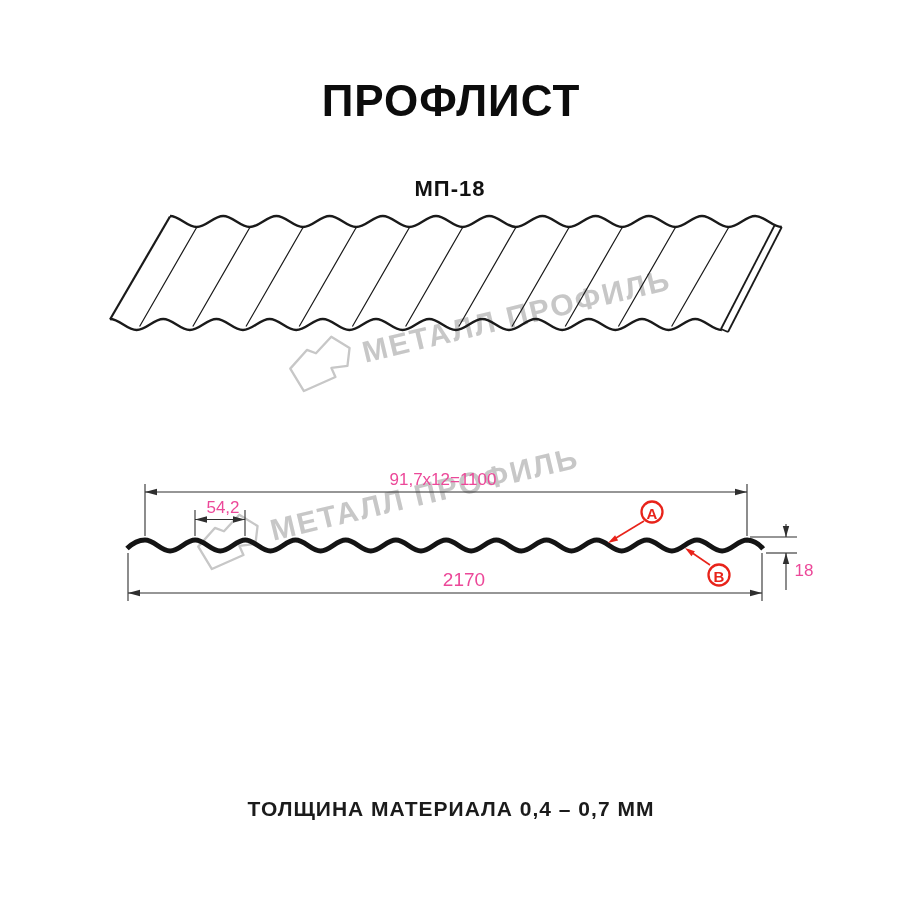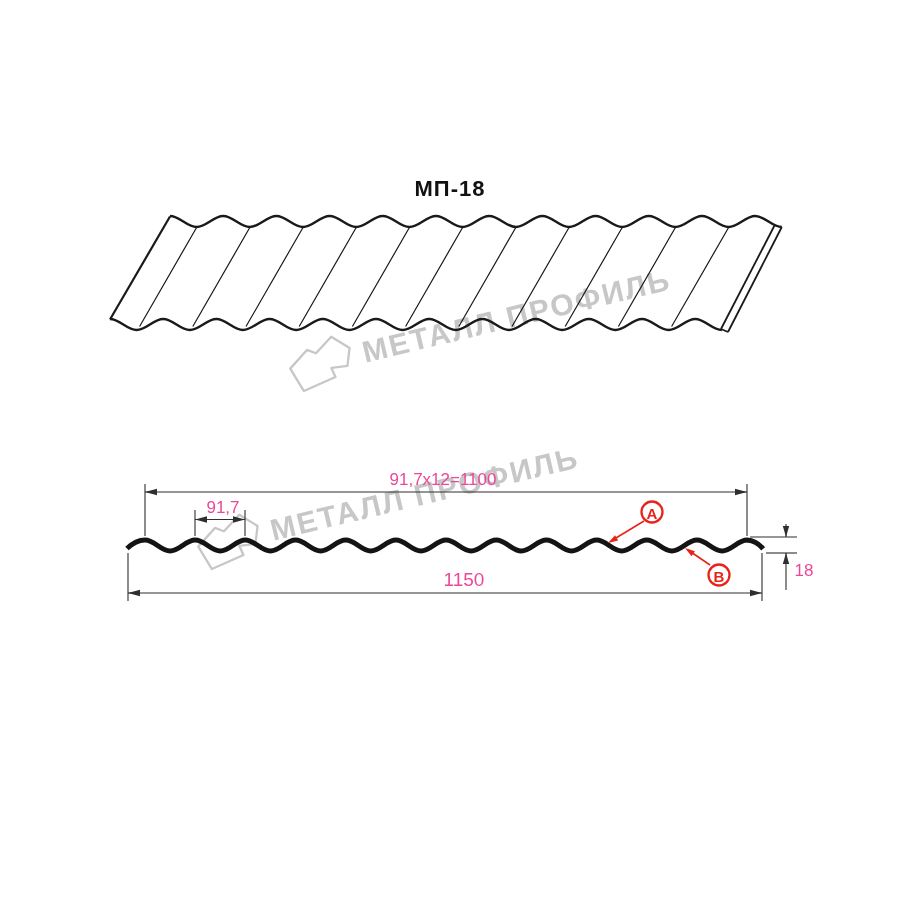--- a/index.html
+++ b/index.html
@@ -93,23 +93,25 @@
     <g>
       <circle cx="652" cy="512" r="10.5" fill="none" stroke="#e8231a" stroke-width="2.3"></circle>
       <path d="M644,521 L611,541" stroke="#e8231a" stroke-width="1.6" fill="none"></path>
       <polygon points="608,543 615.1,535.3 618.1,540.5" fill="#e8231a"></polygon>
       <circle cx="719" cy="575" r="10.5" fill="none" stroke="#e8231a" stroke-width="2.3"></circle>
       <path d="M710,565 L688,550" stroke="#e8231a" stroke-width="1.6" fill="none"></path>
       <polygon points="685,548 694.9,551.2 691.5,556.2" fill="#e8231a"></polygon>
     </g>
   </svg>
 
+  <div class="abs ctr txt page-title">ПРОФЛИСТ</div>
   <div class="abs ctr txt product-code">МП-18</div>
 
   <div class="abs ctr txt dim-text dim-1100">91,7x12=1100</div>
-  <div class="abs ctr txt dim-text dim-917">91,7</div>
-  <div class="abs ctr txt dim-text dim-1150">1150</div>
+  <div class="abs ctr txt dim-text dim-917">54,2</div>
+  <div class="abs ctr txt dim-text dim-1150">2170</div>
   <div class="abs ctr txt dim-text dim-18">18</div>
 
   <div class="abs ctr txt side-label label-a">A</div>
   <div class="abs ctr txt side-label label-b">B</div>
 
+  <div class="abs ctr txt footer-note">ТОЛЩИНА МАТЕРИАЛА 0,4 – 0,7 ММ</div>
 </div>
 
 </body></html>

